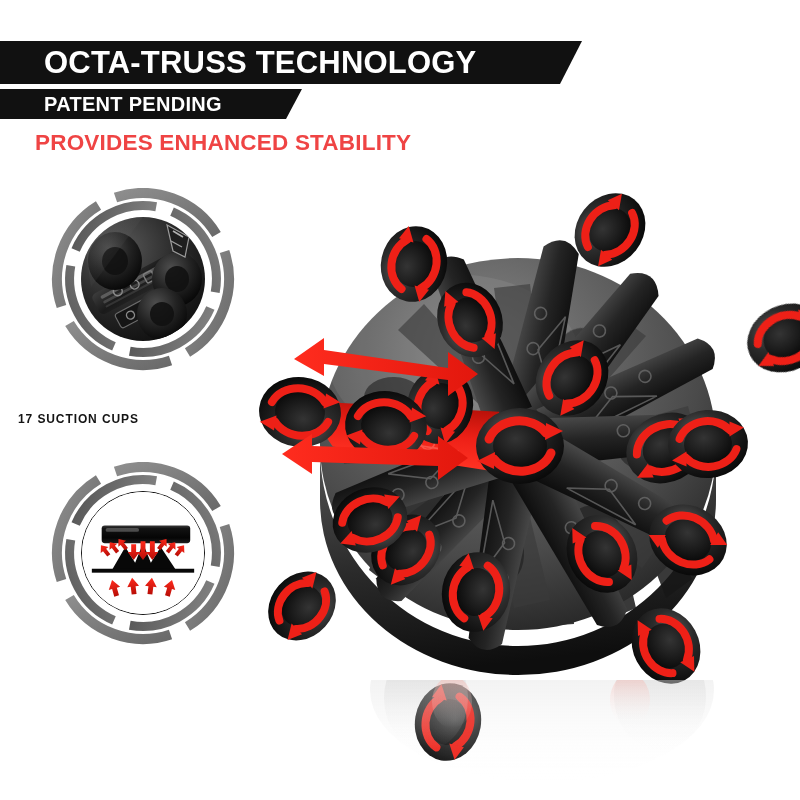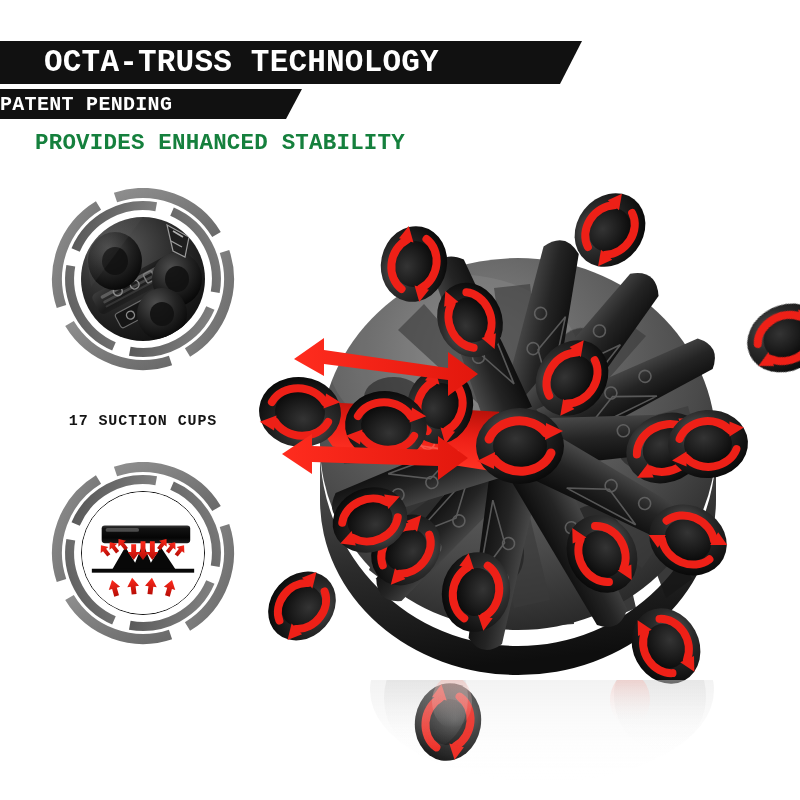--- a/index.html
+++ b/index.html
@@ -5,21 +5,21 @@
 <style>
   html,body{margin:0;padding:0;}
   body{
     width:800px;height:800px;
     background:#ffffff;
     font-family:"Liberation Sans","DejaVu Sans",sans-serif;
     overflow:hidden;
     position:relative;
     -webkit-font-smoothing:antialiased;
   }
-  .stage{position:absolute;inset:0;width:800px;height:680px;font-family:Liberation Mono, monospace;}
+  .stage{position:absolute;inset:0;width:800px;height:680px;}
 
   
   .banner{
     position:absolute;
     background:#111111;
     color:#ffffff;
     display:flex;
     align-items:center;
     font-weight:700;
     letter-spacing:.4px;
@@ -28,28 +28,29 @@
   .banner-title{
     left:0;top:41px;width:582px;height:43px;
     padding-left:44px;
     font-size:31px;
     letter-spacing:.2px;
     -webkit-clip-path:polygon(0 0,582px 0,560px 43px,0 43px);
     clip-path:polygon(0 0,582px 0,560px 43px,0 43px);
   }
   .banner-sub{
     left:0;top:89px;width:302px;height:30px;
+    padding-left:44px;
     font-size:20px;
     letter-spacing:.3px;
     -webkit-clip-path:polygon(0 0,302px 0,286px 30px,0 30px);
     clip-path:polygon(0 0,302px 0,286px 30px,0 30px);
   }
   .tagline{
     position:absolute;left:35px;top:130px;
-    font-size:22.5px;font-weight:700;color:#15803d;
+    font-size:22.5px;font-weight:700;color:#ef4444;
     letter-spacing:.2px;white-space:nowrap;
   }
 
   
   .feature{position:absolute;width:250px;}
   .feature-1{left:18px;top:188px;}
   .feature-2{left:18px;top:462px;}
 
   .badge{position:relative;width:250px;height:222px;}
   .arcs{position:absolute;left:0;top:0;width:250px;height:222px;}
@@ -57,22 +58,21 @@
   .disc{
     position:absolute;
     left:63px;top:29px;width:124px;height:124px;
     border-radius:50%;
     overflow:hidden;
   }
   .disc.outlined{border:1.6px solid #111;box-sizing:border-box;background:#fff;}
 
   .feature-label{
     position:absolute;top:224px;left:0;width:250px;
-    text-align:center;
-    font-size:15px;font-weight:700;color:#141414;
+    font-size:12px;font-weight:700;color:#141414;
     letter-spacing:1.1px;line-height:1.32;
   }
   .feature-1 .feature-label{letter-spacing:.9px;}
 
   
   .cup-art{position:absolute;inset:0;background:
       radial-gradient(ellipse 120% 110% at 30% 25%, #5a5a5a 0%, #2b2b2b 38%, #0d0d0d 78%);}
 
   
   .product{position:absolute;left:258px;top:148px;width:560px;height:640px;}

